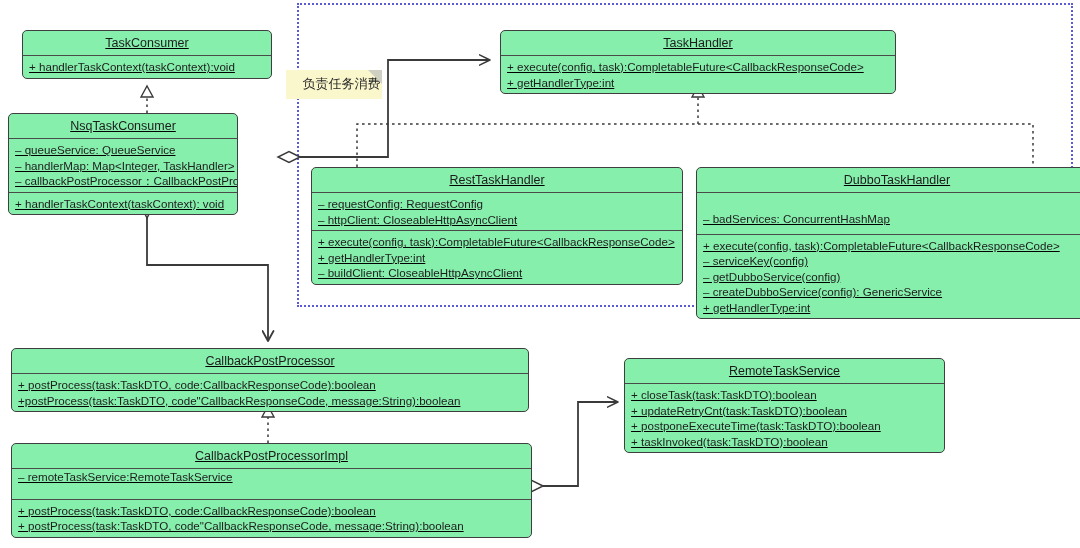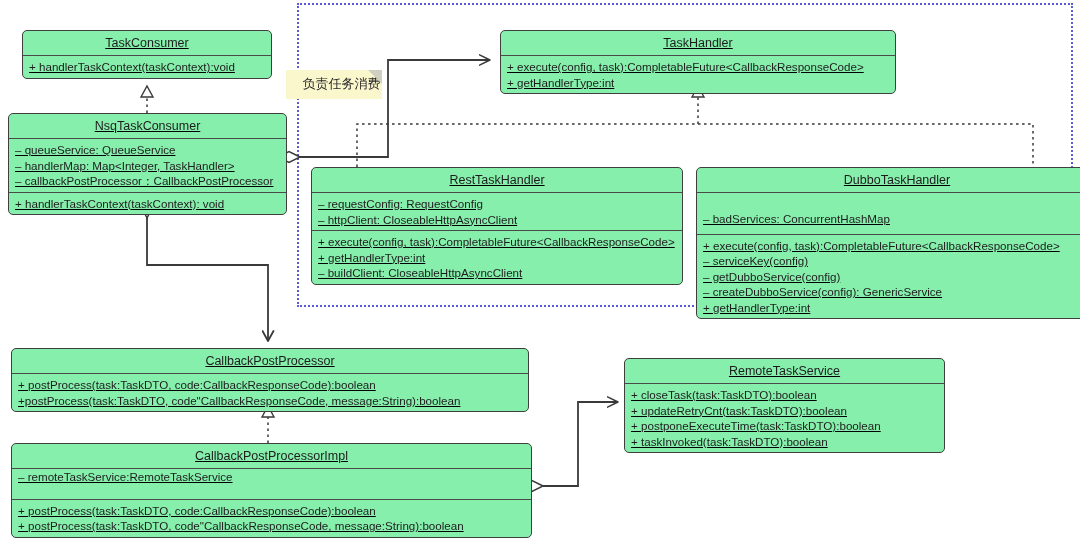--- a/index.html
+++ b/index.html
@@ -135,21 +135,21 @@
     </g>
   </svg>
 
   <div class="uml-class" style="left:22px; top:30px; width:250px;">
     <div class="uml-title">TaskConsumer</div>
     <div class="uml-compartment">
       <div class="uml-line">+ handlerTaskContext(taskContext):void</div>
     </div>
   </div>
 
-  <div class="uml-class" style="left:8px; top:113px; width:279px;">
+  <div class="uml-class" style="left:8px; top:113px; width:230px;">
     <div class="uml-title">NsqTaskConsumer</div>
     <div class="uml-compartment">
       <div class="uml-line">– queueService: QueueService</div>
       <div class="uml-line">– handlerMap: Map&lt;Integer, TaskHandler&gt;</div>
       <div class="uml-line">– callbackPostProcessor：CallbackPostProcessor</div>
     </div>
     <div class="uml-compartment">
       <div class="uml-line">+ handlerTaskContext(taskContext): void</div>
     </div>
   </div>

